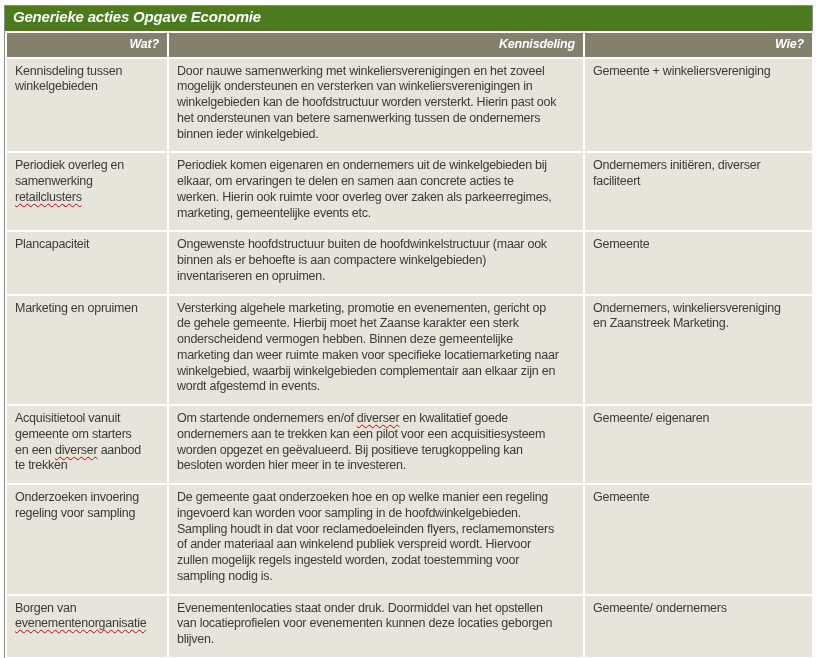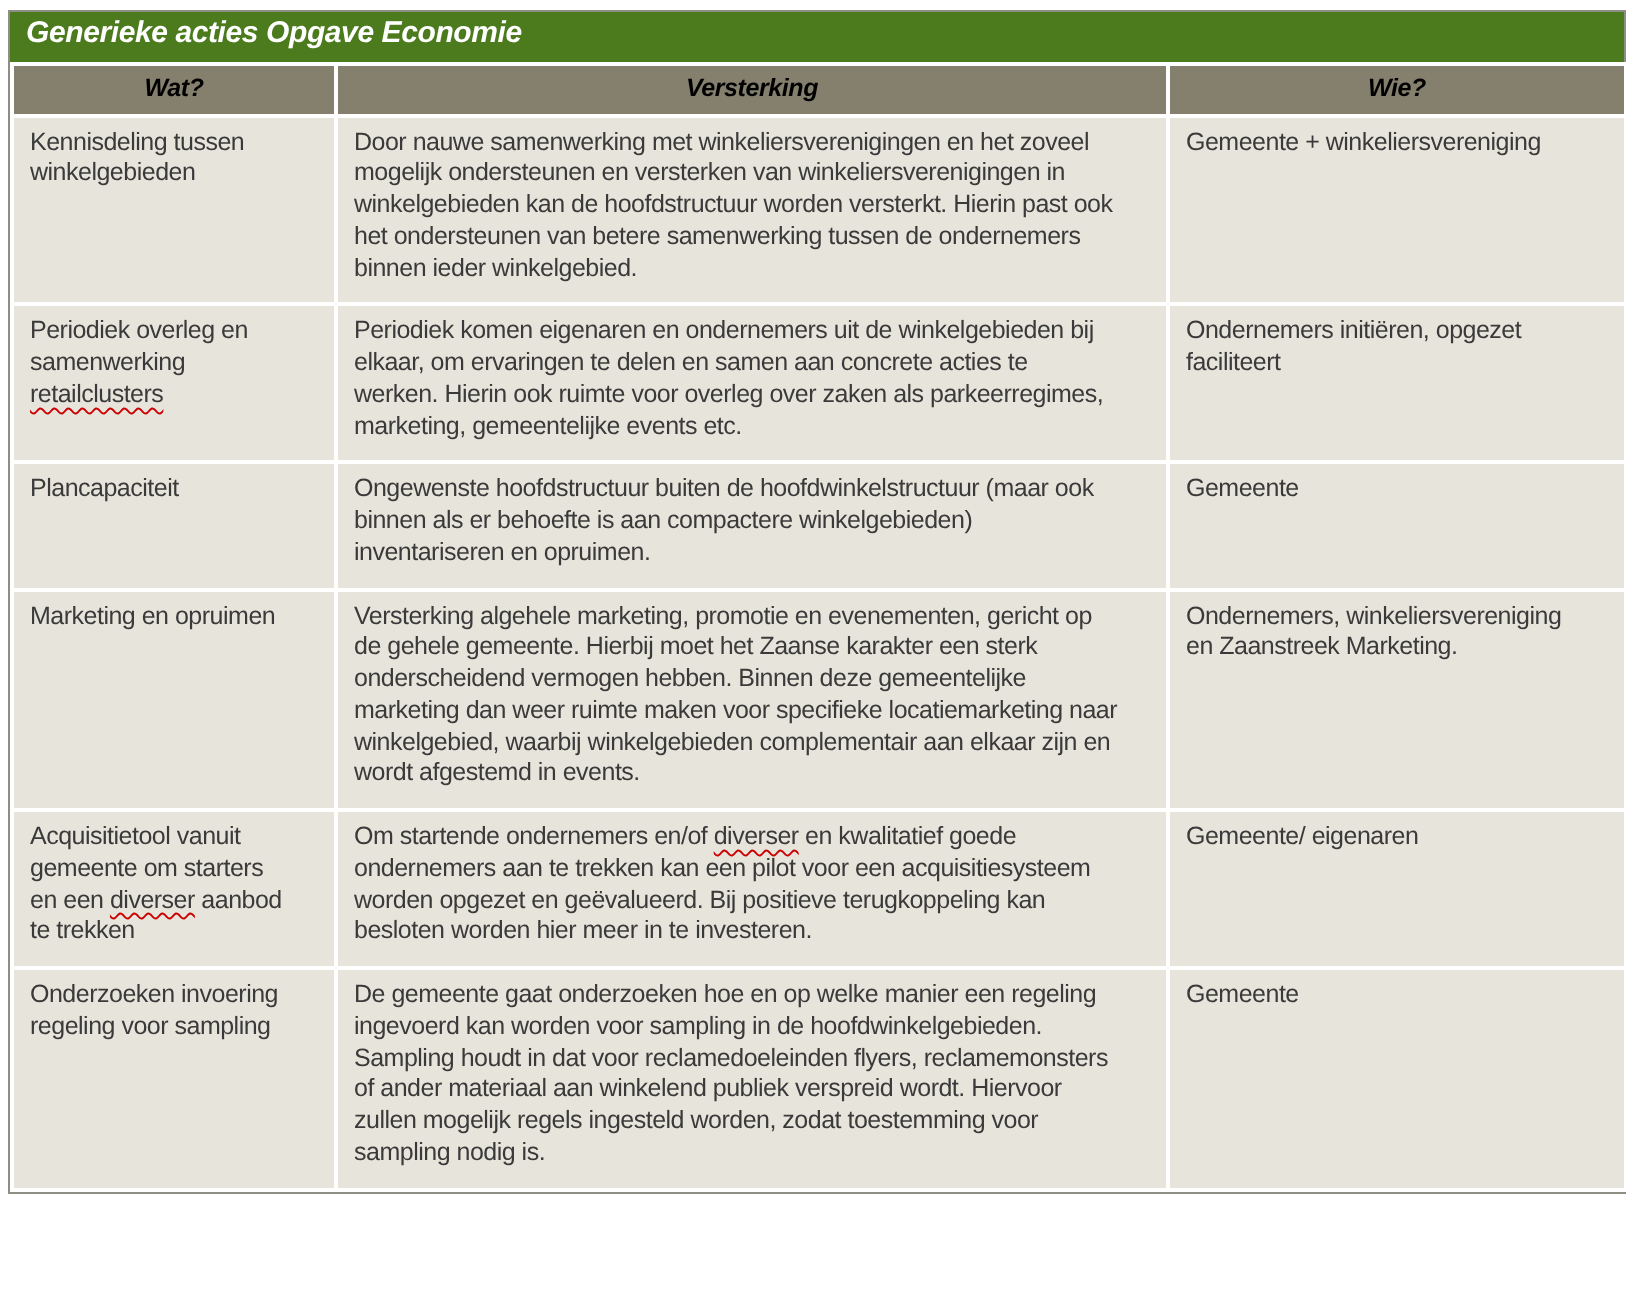--- a/index.html
+++ b/index.html
@@ -35,26 +35,26 @@
     table-layout: fixed;
     border-collapse: separate;
     border-spacing: 2px;
     background: #ffffff;
   }
   col.c-wat  { width: 160px; }
   col.c-desc { width: 414px; }
   col.c-wie  { width: 227px; }
   th {
     background: var(--header-bg, #85806E);
-    color: #000000;
+    color: #ffffff;
     font-weight: bold;
     font-style: italic;
     font-size: 12.5px;
     letter-spacing: -0.2px;
-    text-align: center;
+    text-align: right;
     vertical-align: top;
     padding: 4px 8px 6px 8px;
   }
   td {
     background: var(--cell-bg, #E7E4DB);
     color: #3a3a3a;
     font-size: 12.5px;
     letter-spacing: -0.25px;
     line-height: 1.26;
     vertical-align: top;
@@ -77,34 +77,34 @@
     </div>
     <table class="grid">
       <colgroup>
         <col class="c-wat">
         <col class="c-desc">
         <col class="c-wie">
       </colgroup>
       <thead>
         <tr>
           <th>Wat?</th>
-          <th>Versterking</th>
+          <th>Kennisdeling</th>
           <th>Wie?</th>
         </tr>
       </thead>
       <tbody>
           <tr>
             <td>Kennisdeling tussen winkelgebieden</td>
             <td>Door nauwe samenwerking met winkeliersverenigingen en het zoveel mogelijk ondersteunen en versterken van winkeliersverenigingen in winkelgebieden kan de hoofdstructuur worden versterkt. Hierin past ook het ondersteunen van betere samenwerking tussen de ondernemers binnen ieder winkelgebied.</td>
             <td>Gemeente + winkeliersvereniging</td>
           </tr>
           <tr>
             <td>Periodiek overleg en samenwerking <span class="squiggle">retailclusters</span></td>
             <td>Periodiek komen eigenaren en ondernemers uit de winkelgebieden bij elkaar, om ervaringen te delen en samen aan concrete acties te werken. Hierin ook ruimte voor overleg over zaken als parkeerregimes, marketing, gemeentelijke events etc.</td>
-            <td>Ondernemers initiëren, opgezet faciliteert</td>
+            <td>Ondernemers initiëren, diverser faciliteert</td>
           </tr>
           <tr>
             <td>Plancapaciteit</td>
             <td>Ongewenste hoofdstructuur buiten de hoofdwinkelstructuur (maar ook binnen als er behoefte is aan compactere winkelgebieden) inventariseren en opruimen.</td>
             <td>Gemeente</td>
           </tr>
           <tr>
             <td>Marketing en opruimen</td>
             <td>Versterking algehele marketing, promotie en evenementen, gericht op de gehele gemeente. Hierbij moet het Zaanse karakter een sterk onderscheidend vermogen hebben. Binnen deze gemeentelijke marketing dan weer ruimte maken voor specifieke locatiemarketing naar winkelgebied, waarbij winkelgebieden complementair aan elkaar zijn en wordt afgestemd in events.</td>
             <td>Ondernemers, winkeliersvereniging en Zaanstreek Marketing.</td>
@@ -112,16 +112,21 @@
           <tr>
             <td>Acquisitietool vanuit gemeente om starters en een <span class="squiggle">diverser</span> aanbod te trekken</td>
             <td>Om startende ondernemers en/of <span class="squiggle">diverser</span> en kwalitatief goede ondernemers aan te trekken kan een pilot voor een acquisitiesysteem worden opgezet en geëvalueerd. Bij positieve terugkoppeling kan besloten worden hier meer in te investeren.</td>
             <td>Gemeente/ eigenaren</td>
           </tr>
           <tr>
             <td>Onderzoeken invoering regeling voor sampling</td>
             <td>De gemeente gaat onderzoeken hoe en op welke manier een regeling ingevoerd kan worden voor sampling in de hoofdwinkelgebieden. Sampling houdt in dat voor reclamedoeleinden flyers, reclamemonsters of ander materiaal aan winkelend publiek verspreid wordt. Hiervoor zullen mogelijk regels ingesteld worden, zodat toestemming voor sampling nodig is.</td>
             <td>Gemeente</td>
           </tr>
+          <tr>
+            <td>Borgen van <span class="squiggle">evenementenorganisatie</span></td>
+            <td>Evenementenlocaties staat onder druk. Doormiddel van het opstellen van locatieprofielen voor evenementen kunnen deze locaties geborgen blijven.</td>
+            <td>Gemeente/ ondernemers</td>
+          </tr>
         </tbody>
     </table>
   </div>
 </div>
 
 </body></html>

